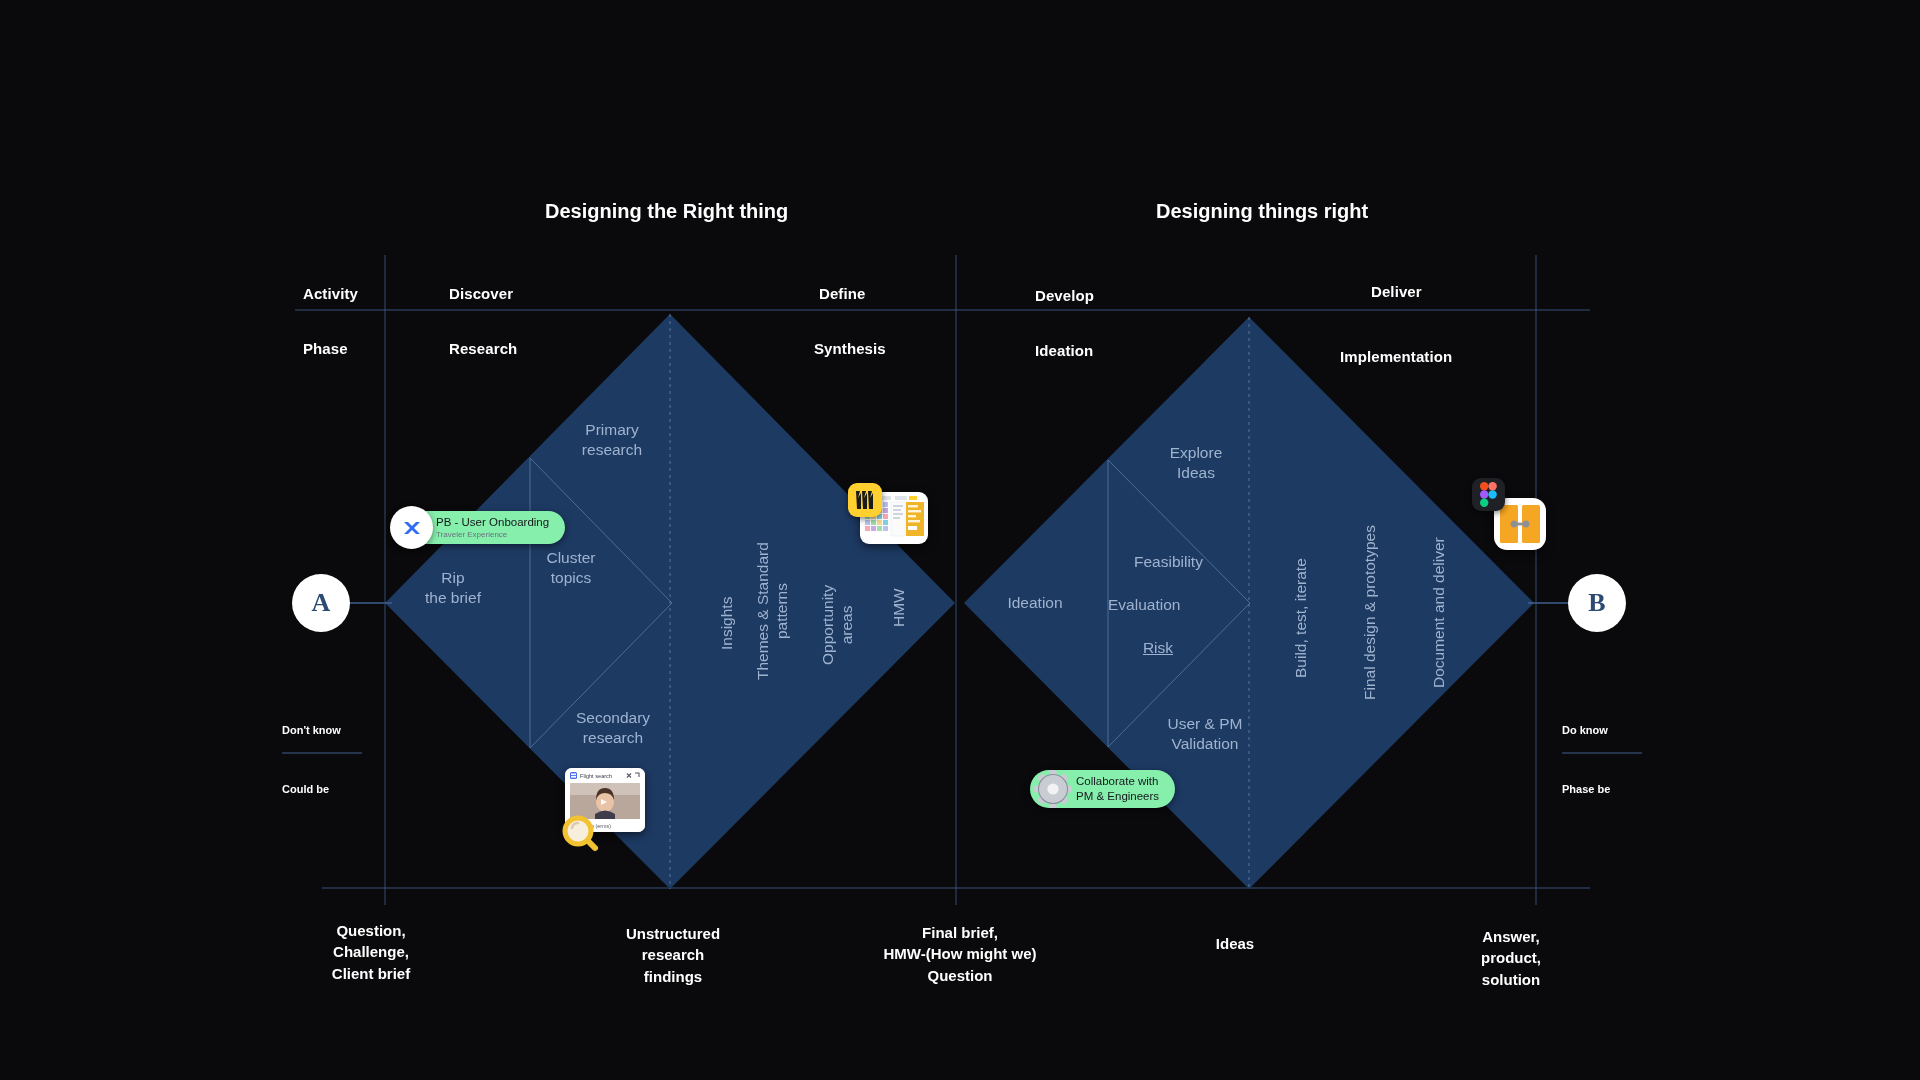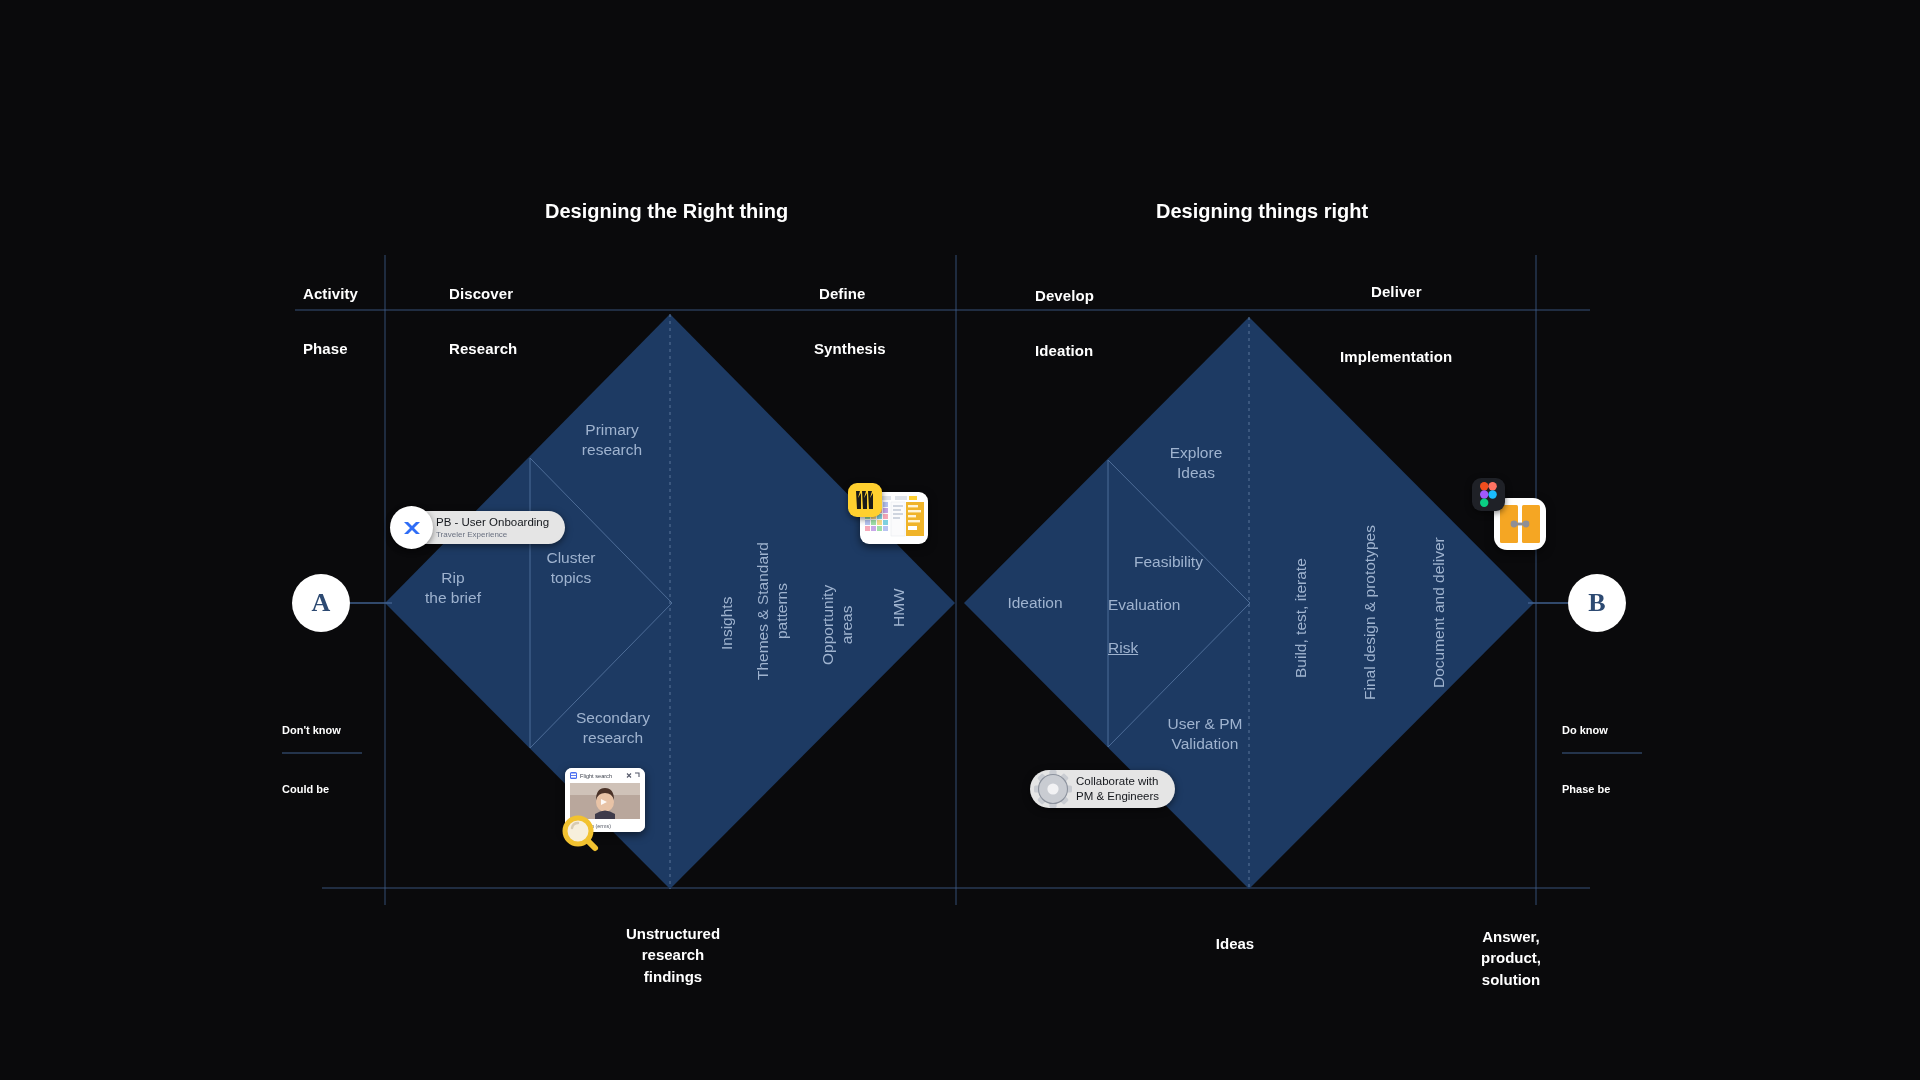--- a/index.html
+++ b/index.html
@@ -73,21 +73,21 @@
     display: flex; align-items: center; justify-content: center;
     color: #2d4a72;
     font-family: "Liberation Serif", serif;
     font-size: 26px; font-weight: bold;
   }
 
   
   .badge {
     position: absolute;
     display: flex; align-items: center;
-    background: #e5e5e5;
+    background: #86efac;
     border-radius: 20px;
     padding: 0 16px 0 44px;
     height: 33px;
     box-shadow: 0 2px 7px rgba(0,0,0,.5);
   }
   .badge-txt { display: flex; flex-direction: column; justify-content: center; }
   .badge-t1 { font-size: 11.5px; color: #15181d; font-weight: 500; line-height: 1.25; white-space: nowrap; }
   .badge-t2 { font-size: 8px; color: #6a7181; line-height: 1.25; white-space: nowrap; }
   .badge-2l { font-size: 11.5px; color: #15181d; line-height: 1.3; white-space: pre-line; }
 
@@ -228,39 +228,45 @@
 patterns</div>
   <div class="vert" style="left:818px; top:665px; text-align:center; line-height:1.25; white-space:pre-line;">Opportunity
 areas</div>
   <div class="vert" style="left:890px; top:627px;">HMW</div>
 
   <div class="inner" style="left:1136px; top:443px; width:120px;">Explore
 Ideas</div>
   <div class="inner" style="left:980px; top:593px; width:110px;">Ideation</div>
   <div class="inner" style="left:1108px; top:552px; width:110px; text-align:left;padding-left:26px;">Feasibility</div>
   <div class="inner" style="left:1108px; top:595px; width:115px; text-align:left;">Evaluation</div>
-  <div class="inner" style="left:1108px; top:638px; width:100px; text-align:left;text-decoration:underline;">Risk</div>
+  <div class="inner" style="left:1108px; top:638px; width:100px; text-align:center;text-decoration:underline;">Risk</div>
   <div class="inner" style="left:1140px; top:714px; width:130px;">User &amp; PM
 Validation</div>
 
   <div class="vert" style="left:1292px; top:678px;">Build, test, iterate</div>
   <div class="vert" style="left:1361px; top:700px;">Final design &amp; prototypes</div>
   <div class="vert" style="left:1430px; top:688px;">Document and deliver</div>
 
   <div class="node" style="left:292px; top:574px;">A</div>
   <div class="node" style="left:1568px; top:574px;">B</div>
 
   <div class="side" style="left:282px; top:724px;">Don't know</div>
   <div class="side" style="left:282px; top:783px;">Could be</div>
   <div class="side" style="left:1562px; top:724px;">Do know</div>
   <div class="side" style="left:1562px; top:783px;">Phase be</div>
 
+  <div class="bottom" style="left:281px; top:920px; width:180px;">Question,
+Challenge,
+Client brief</div>
   <div class="bottom" style="left:583px; top:923px; width:180px;">Unstructured
 research
 findings</div>
+  <div class="bottom" style="left:825px; top:922px; width:270px;">Final brief,
+HMW-(How might we)
+Question</div>
   <div class="bottom" style="left:1155px; top:933px; width:160px;">Ideas</div>
   <div class="bottom" style="left:1436px; top:926px; width:150px;">Answer,
 product,
 solution</div>
 
   <div class="badge" style="left:392px; top:511px;">
     <div class="ic-round">
       <svg width="24" height="24" viewBox="0 0 24 24">
         <path d="M4 6 L10 12 L4 18 L8 18 L12 14 L16 18 L20 18 L14 12 L20 6 L16 6 L12 10 L8 6 Z" fill="#2f6df6"></path>
       </svg>

